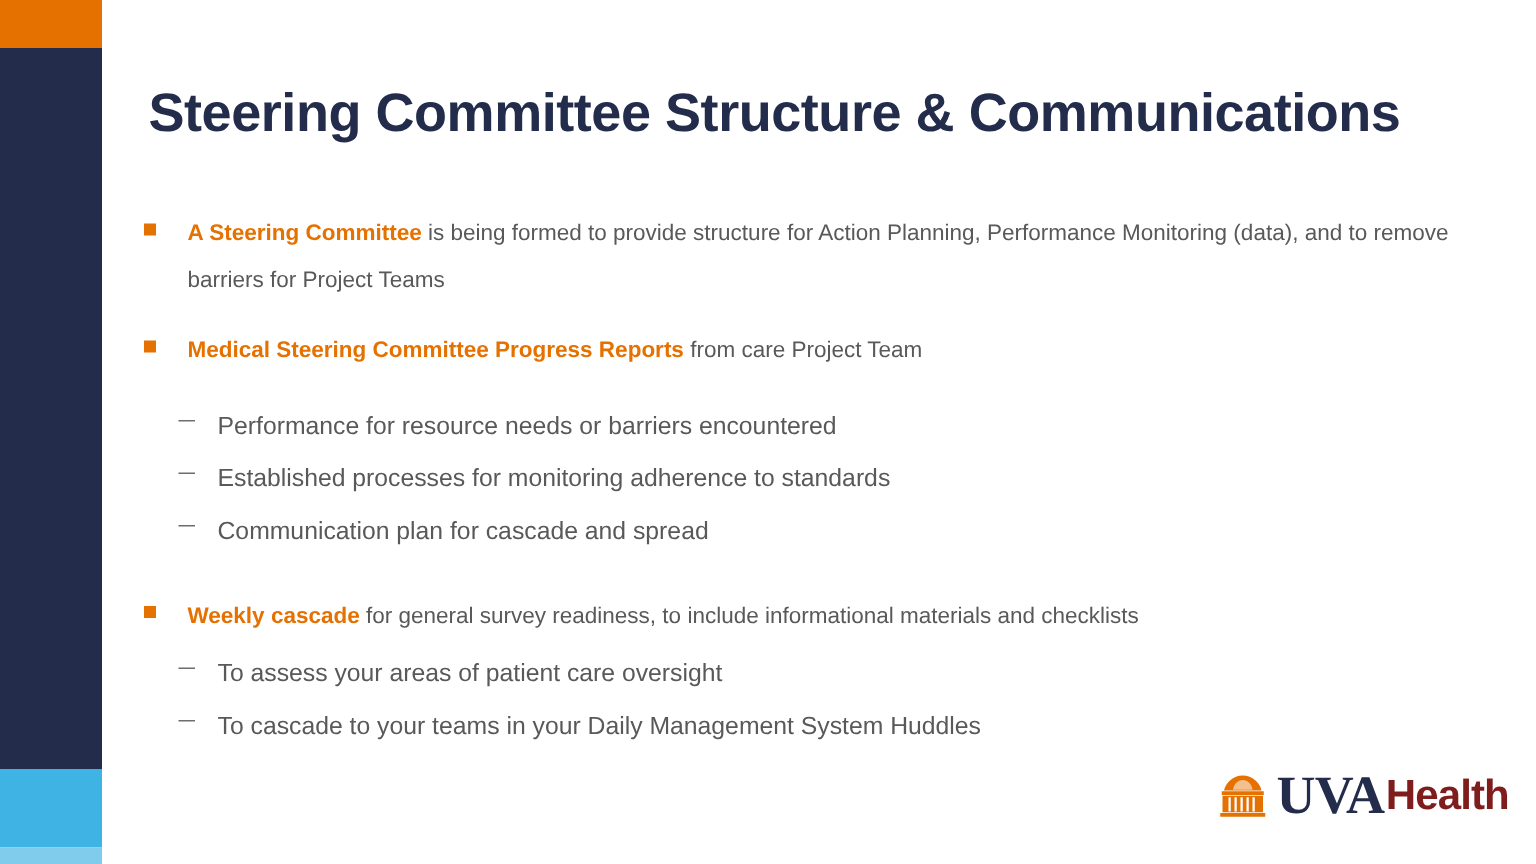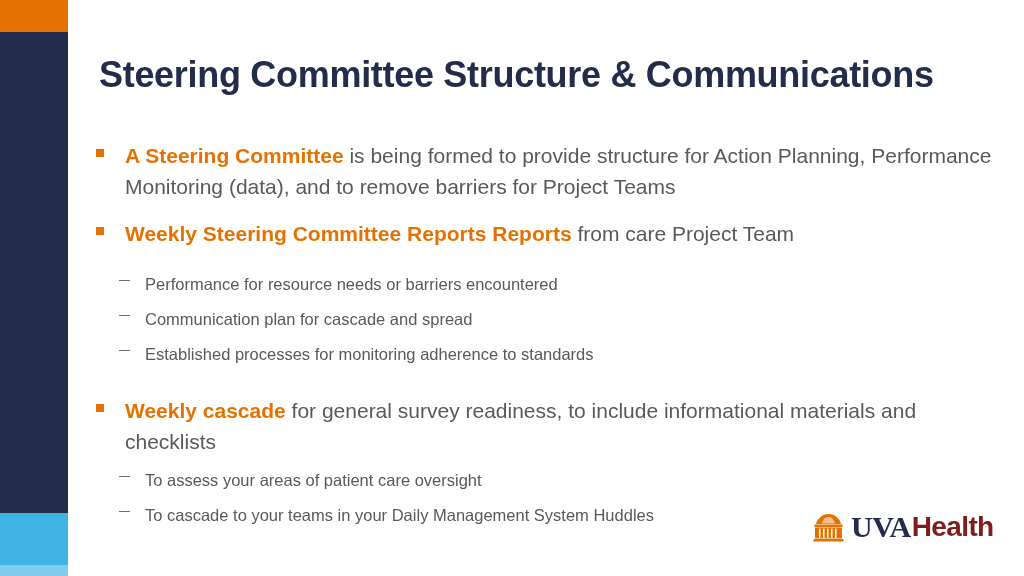--- a/index.html
+++ b/index.html
@@ -76,21 +76,21 @@
   .bullet-marker {
     flex: 0 0 auto;
     width: 8px;
     height: 8px;
     background: #E57200;
     margin-top: 9px;
     margin-right: 21px;
   }
   .bullet-text {
     flex: 1 1 auto;
-    font-size: 21px;
+    font-size: 15px;
     line-height: 31px;
     color: #595959;
   }
   .bullet-text .lead {
     color: #E57200;
     font-weight: bold;
   }
 
   .sub-list {
     margin-top: 2px;
@@ -130,21 +130,21 @@
     align-items: center;
   }
   .logo-mark {
     width: 31px;
     height: 29px;
     margin-right: 7px;
     flex: 0 0 auto;
   }
   .logo-word {
     font-family: "Liberation Serif", serif;
-    font-size: 30px;
+    font-size: 36px;
     font-weight: bold;
     letter-spacing: -0.5px;
     line-height: 1;
   }
   .logo-uva { color: #232D4B; }
   .logo-health {
     font-family: "Liberation Sans", sans-serif;
     font-size: 28px;
     font-weight: bold;
     color: #7f1d1d;
@@ -168,37 +168,37 @@
   <div class="body-area">
 
     <div class="bullet-row">
       <span class="bullet-marker"></span>
       <span class="bullet-text"><span class="lead">A Steering Committee</span><span> is being formed to provide structure for Action Planning, Performance Monitoring (data), and to remove barriers for Project Teams</span></span>
     </div>
     <div class="gap-after-b1"></div>
 
     <div class="bullet-row">
       <span class="bullet-marker"></span>
-      <span class="bullet-text"><span class="lead">Weekly Steering Committee Reports Reports</span><span> from care Project Team</span></span>
+      <span class="bullet-text"><span class="lead">Medical Steering Committee Progress Reports</span><span> from care Project Team</span></span>
     </div>
     <div class="gap-after-b2"></div>
 
 
     <div class="sub-list">
       <div class="sub-row">
         <span class="sub-dash"></span>
         <span class="sub-text">Performance for resource needs or barriers encountered</span>
       </div>
       <div class="sub-row">
         <span class="sub-dash"></span>
+        <span class="sub-text">Established processes for monitoring adherence to standards</span>
+      </div>
+      <div class="sub-row">
+        <span class="sub-dash"></span>
         <span class="sub-text">Communication plan for cascade and spread</span>
-      </div>
-      <div class="sub-row">
-        <span class="sub-dash"></span>
-        <span class="sub-text">Established processes for monitoring adherence to standards</span>
       </div>
     </div>
 
     <div class="gap-before-b4"></div>
 
     <div class="bullet-row">
       <span class="bullet-marker"></span>
       <span class="bullet-text"><span class="lead">Weekly cascade</span><span> for general survey readiness, to include informational materials and checklists</span></span>
     </div>
 

